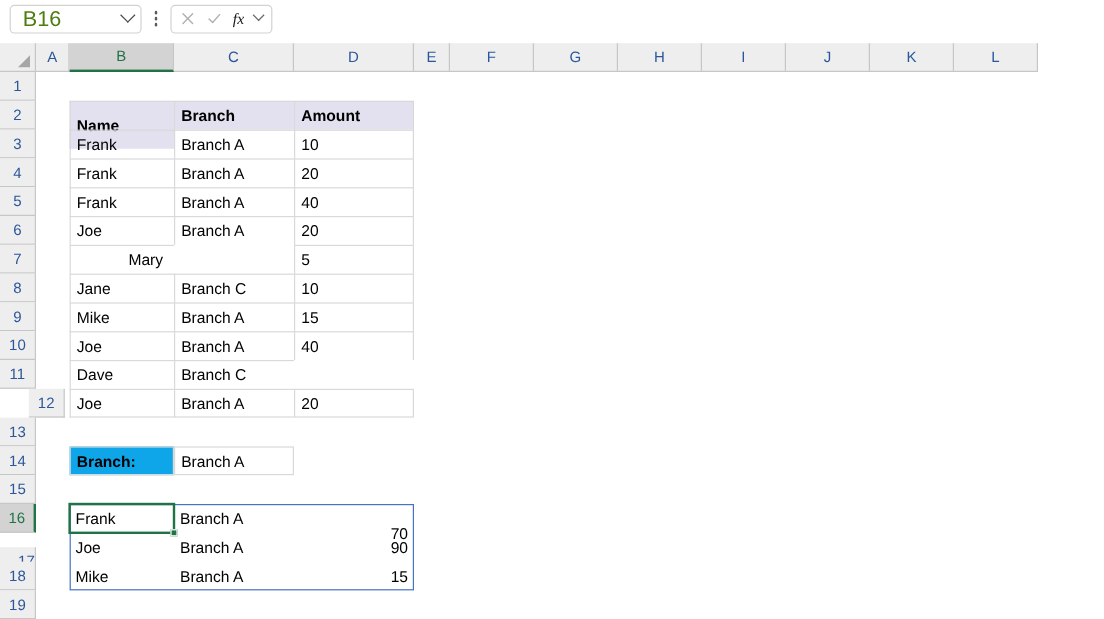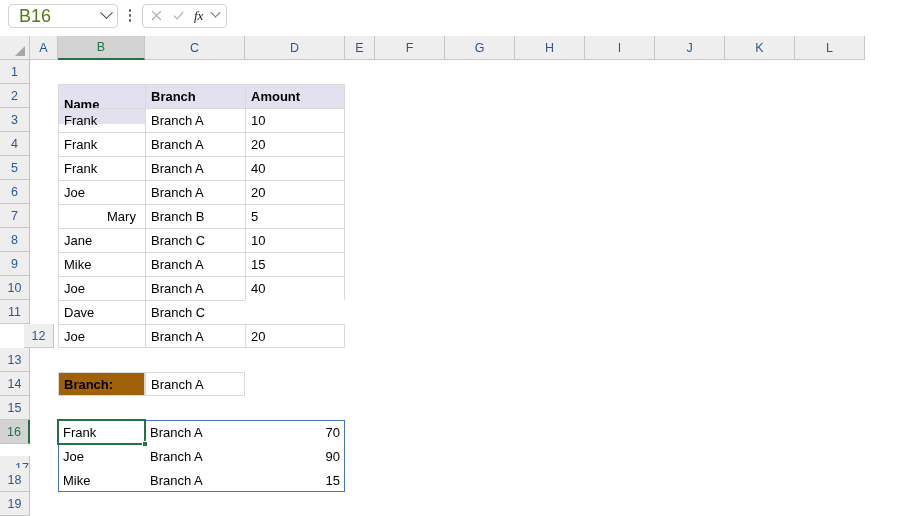--- a/index.html
+++ b/index.html
@@ -162,21 +162,21 @@
 
   
   .tbl-hdr { background: #e3e1ef; }
   .tbl-cell {
     border-left: 1px solid #d9d9d9;
     border-top: 1px solid #d9d9d9;
   }
   .tbl-cell.last-col { border-right: 1px solid #d9d9d9; }
   .tbl-cell.last-row { border-bottom: 1px solid #d9d9d9; }
 
-  .param-label { background: #a16207; text-align: center; }
+  .param-label { background: #0ea5e9; text-align: center; }
   .param-cell {
     border: 1px solid #d9d9d9;
   }
 
   
   #spill-range {
     position: absolute;
     border: 1px solid #4472c4;
     pointer-events: none;
     z-index: 6;
@@ -318,23 +318,20 @@
       </div>
       <div class="cell tbl-cell" style="left: 115px; width: 100px; top: 120px; height: 24px;">
         <span>Branch A</span>
       </div>
       <div class="cell tbl-cell last-col" style="left: 215px; width: 100px; top: 120px; height: 24px;">
         <span>20</span>
       </div>
       <div class="cell tbl-cell" style="left: 28px; width: 87px; top: 144px; height: 24px; padding-left: 48px;">
         <span>Mary</span>
       </div>
-      <div class="cell tbl-cell" style="left: 115px; width: 100px; top: 144px; height: 24px;">
-        <span>Branch B</span>
-      </div>
       <div class="cell tbl-cell last-col" style="left: 215px; width: 100px; top: 144px; height: 24px;">
         <span>5</span>
       </div>
       <div class="cell tbl-cell" style="left: 28px; width: 87px; top: 168px; height: 24px;">
         <span>Jane</span>
       </div>
       <div class="cell tbl-cell" style="left: 115px; width: 100px; top: 168px; height: 24px;">
         <span>Branch C</span>
       </div>
       <div class="cell tbl-cell last-col" style="left: 215px; width: 100px; top: 168px; height: 24px;">
@@ -378,21 +375,21 @@
       </div>
       <div class="cell param-cell" style="left: 115px; width: 100px; top: 312px; height: 24px;">
         <span>Branch A</span>
       </div>
       <div class="cell spill-cell" style="left: 28px; width: 87px; top: 360px; height: 24px;">
         <span>Frank</span>
       </div>
       <div class="cell spill-cell" style="left: 115px; width: 100px; top: 360px; height: 24px;">
         <span>Branch A</span>
       </div>
-      <div class="cell r spill-cell" style="left: 215px; width: 100px; top: 360px; height: 24px;">
+      <div class="cell r spill-cell" style="left: 215px; width: 100px; top: 372px; height: 24px;">
         <span>70</span>
       </div>
       <div class="cell spill-cell" style="left: 28px; width: 87px; top: 384px; height: 24px;">
         <span>Joe</span>
       </div>
       <div class="cell spill-cell" style="left: 115px; width: 100px; top: 384px; height: 24px;">
         <span>Branch A</span>
       </div>
       <div class="cell r spill-cell" style="left: 215px; width: 100px; top: 384px; height: 24px;">
         <span>90</span>

